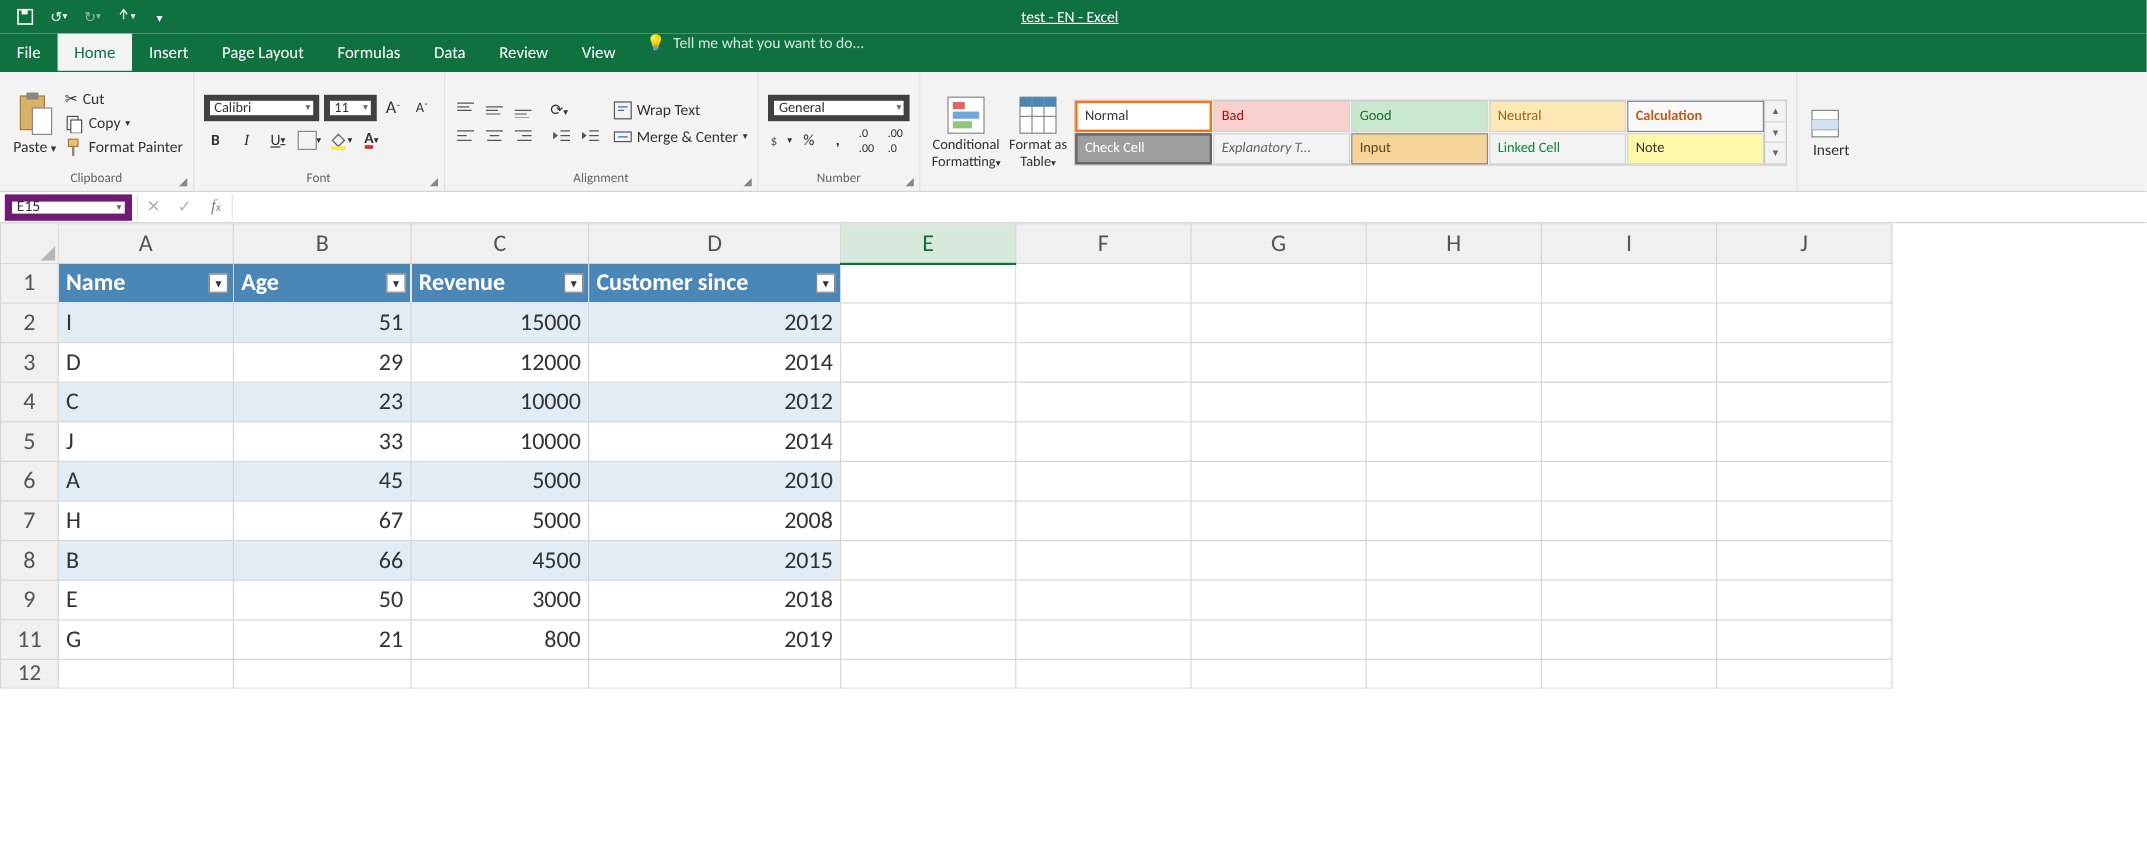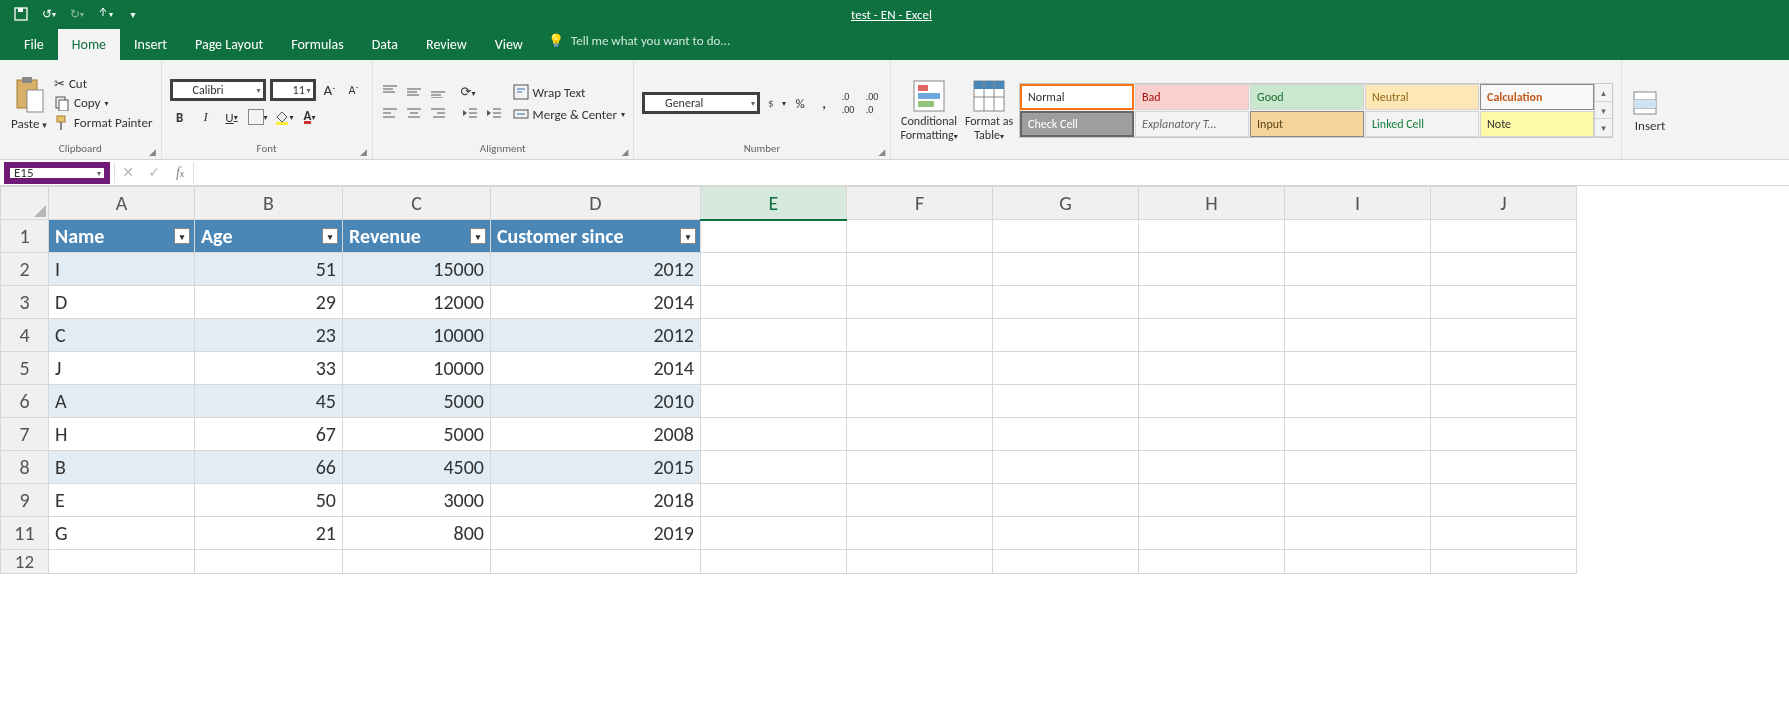--- a/index.html
+++ b/index.html
@@ -5,21 +5,21 @@
 * { box-sizing: border-box; margin: 0; padding: 0; font-family: "Segoe UI", Calibri, sans-serif; }
 body { background: #fff; font-size: 13px; color: #333; user-select: none; overflow: hidden; }
 
 
 .titlebar { height: 28px; background: #0f7040; display: flex; align-items: center; font-size: 12px; color: #fff; }
 .qat { display: flex; align-items: center; gap: 2px; padding: 0 8px; }
 .qat-btn { width: 26px; height: 22px; display: flex; align-items: center; justify-content: center; color: #fff; }
 .title-center { flex: 1; text-align: center; font-size: 13px; text-decoration: underline; }
 
 
-.tabbar { height: 32px; background: #0f7040; display: flex; align-items: center; padding-left: 10px; }
+.tabbar { height: 32px; background: #0f7040; display: flex; align-items: flex-start; }
 .tab { padding: 7px 14px; color: #fff; font-size: 14px; cursor: pointer; }
 .tab.active { background: #f3f3f3; color: #0f7040; font-weight: 400; }
 .tab.file { color: #fff; }
 .tellme { display: flex; align-items: center; gap: 6px; color: #cfe9dc; margin-left: 12px; padding-bottom: 7px; font-size: 13px; }
 
 
 .ribbon { height: 100px; background: #f3f3f3; border-bottom: 1px solid #d4d4d4; display: flex; position: relative; }
 .group { border-right: 1px solid #e1e1e1; padding: 4px 8px 2px 8px; display: flex; flex-direction: column; justify-content: space-between; position: relative; }
 .group-body { flex: 1; display: flex; align-items: center; }
 .group-label { text-align: center; font-size: 11px; color: #666; padding-bottom: 2px; }
@@ -28,36 +28,36 @@
 
 .paste-big { width: 42px; text-align: center; }
 .paste-big .icon { width: 32px; height: 38px; margin: 0 auto 2px; }
 .paste-big .lbl { font-size: 13px; }
 .clip-side { display: flex; flex-direction: column; gap: 4px; margin-left: 4px; font-size: 13px; }
 .clip-side div { display: flex; align-items: center; gap: 4px; }
 
 
 .font-row1 { display: flex; align-items: center; gap: 4px; margin-bottom: 6px;}
 .font-row2 { display: flex; align-items: center; gap: 6px; }
-.combo { border: 3px solid #404040; background: #fff; height: 22px; display: flex; align-items: center; padding: 0 20px; font-size: 12px; position: relative; }
+.combo { border: 5px solid #404040; background: #fff; height: 22px; display: flex; align-items: center; padding: 0 4px; font-size: 12px; position: relative; }
 .combo .dd { position: absolute; right: 2px; font-size: 8px; color: #666; }
 .font-combo { width: 96px; }
 .size-combo { width: 44px; }
 .sq-btn { width: 20px; height: 20px; display: flex; align-items: center; justify-content: center; font-size: 13px; }
 .icon-border { width:18px; height:16px; border:1px solid #888; position:relative; }
 
 
 .align-col { display:flex; flex-direction:column; gap:6px; }
 .align-row { display:flex; gap:4px; }
 .align-btn { width:20px; height:16px; }
 .wrap-merge { display:flex; flex-direction:column; gap:6px; margin-left:8px; font-size:13px; }
 .wrap-merge div { display:flex; align-items:center; gap:4px; }
 
 
-.num-col { display:flex; gap:6px; }
+.num-col { display:flex; flex-direction:column; gap:6px; }
 .num-row { display:flex; gap:4px; align-items:center; }
 .gen-combo { width:118px; }
 
 
 .big-btn { width:60px; text-align:center; font-size:12px; line-height:1.1; }
 .big-btn .ic { width:34px; height:34px; margin:0 auto 2px; }
 
 
 .gallery { display:grid; grid-template-columns: repeat(5, 114px); grid-auto-rows: 26px; gap:1px; border:1px solid #c8c8c8; }
 .gcell { border:1px solid #d4d4d4; padding:3px 6px; font-size:12px; display:flex; align-items:center; }

